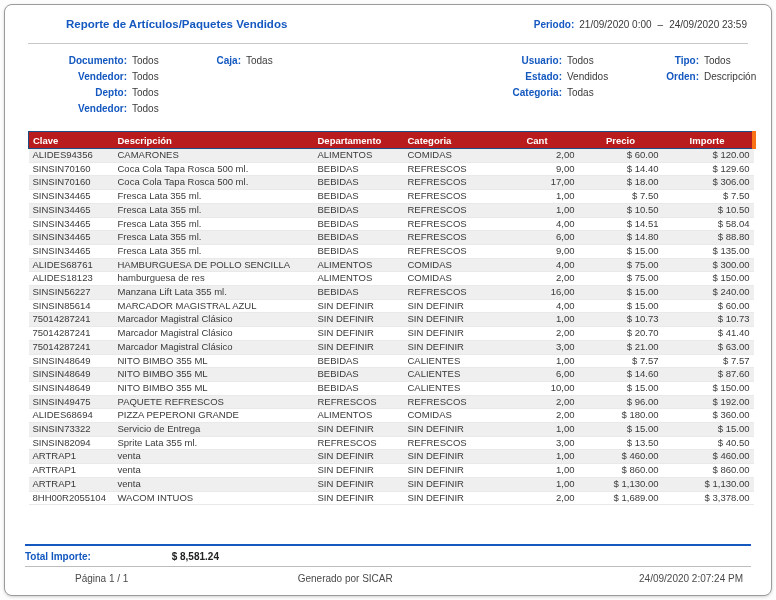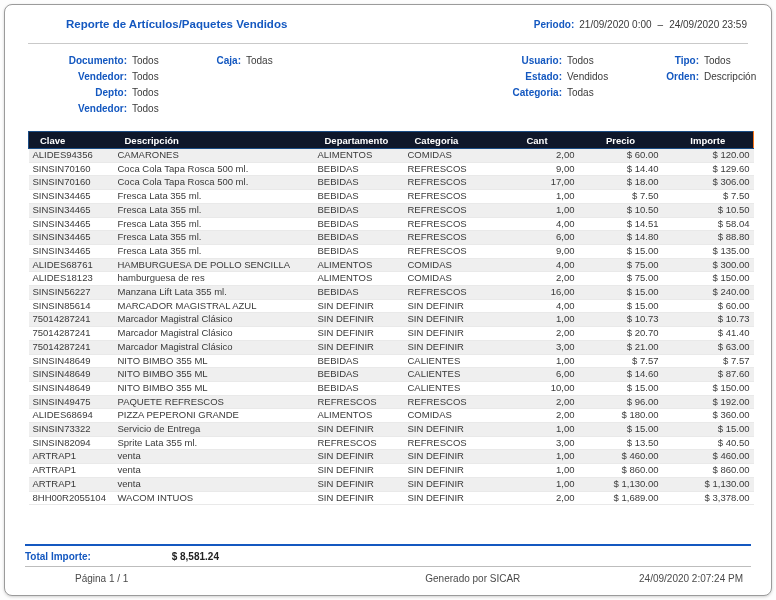--- a/index.html
+++ b/index.html
@@ -37,47 +37,47 @@
   .g1 { left:34px; }  .g1 .flabel { width:88px; }
   .g2 { left:188px; } .g2 .flabel { width:48px; }
   .g3 { left:455px; } .g3 .flabel { width:102px; }
   .g4 { left:624px; } .g4 .flabel { width:70px; }
   
   .report-table {
     border-collapse:collapse; table-layout:fixed;
     margin:9px 20px 0 23px; width:725px;
   }
   .report-table th {
-    background:#0f172a; color:#ffffff;
+    background:#b91c1c; color:#ffffff;
     font-size:9.5px; font-weight:bold;
-    height:16px; padding:0 11px;
+    height:16px; padding:0 4px;
     border-top:1px solid #1a4c85; border-bottom:1px solid #1a4c85;
     text-align:left; white-space:nowrap; overflow:hidden;
   }
   .report-table th:first-child { border-left:1px solid #1a4c85; }
-  .report-table th:last-child  { border-right:1px solid #f97316; }
+  .report-table th:last-child  { border-right:4px solid #f97316; }
   .report-table th.num { text-align:center; }
   .report-table td {
     font-size:9.5px; color:#3a3a3a;
     height:12.7px; line-height:12.7px; padding:0 4px;
     border-bottom:1px solid #e9e9e9;
     white-space:nowrap; overflow:hidden;
   }
   .report-table td.num { text-align:right; }
   .report-table tbody tr:nth-of-type(odd) { background:#efefef; }
   
   .bottom-block { position:absolute; left:20px; right:20px; bottom:6px; }
   .total-divider { height:2px; background:#1458c0; }
   .total-row { display:flex; align-items:center; height:20px; font-size:10px; }
   .total-label { color:#1458c0; font-weight:bold; }
   .total-value { width:128px; text-align:right; font-weight:bold; color:#222222; }
   .footer-divider { height:1px; background:#bdbdbd; }
   .footer-row { display:flex; align-items:center; height:22px; font-size:10px; color:#4a4a4a; }
   .f-left   { flex:1; padding-left:50px; }
-  .f-center { flex:1; text-align:right; }
+  .f-center { flex:1; text-align:left; }
   .f-right  { flex:1; text-align:right; padding-right:8px; }
 </style>
 </head>
 <body>
 
 <div class="page">
 
   <div class="report-header">
     <div class="title">Reporte de Artículos/Paquetes Vendidos</div>
     <div class="period">

